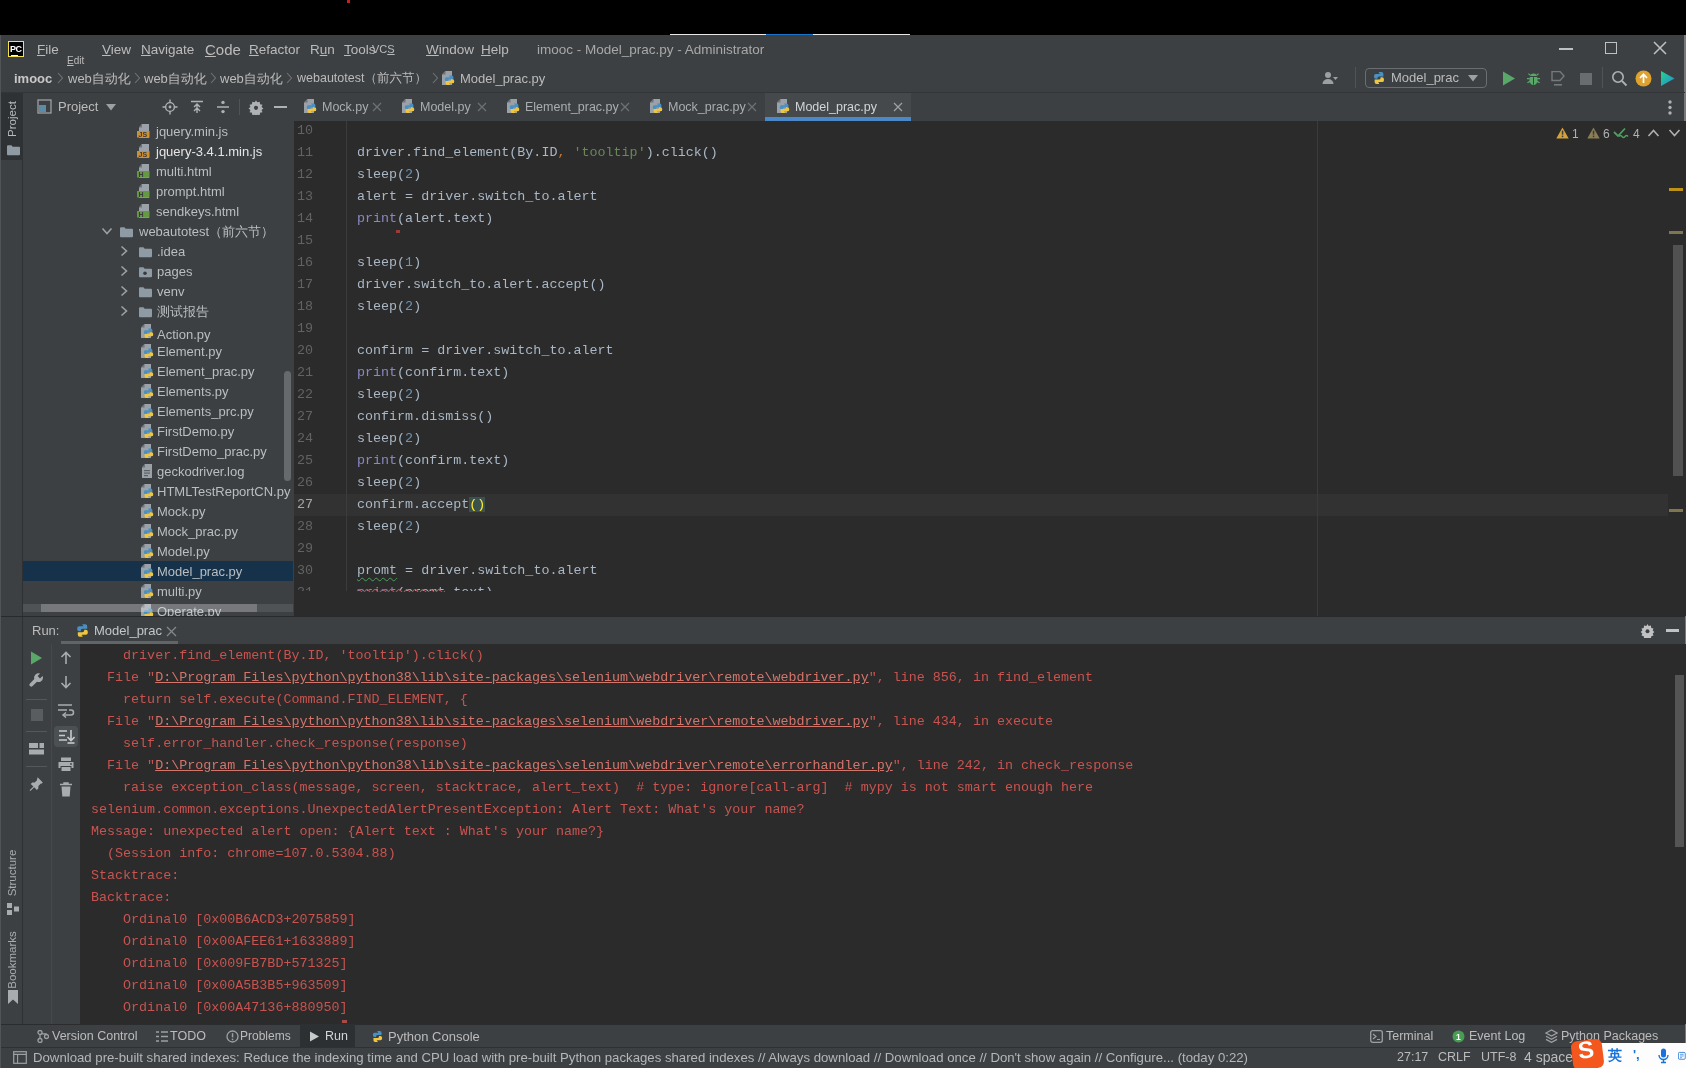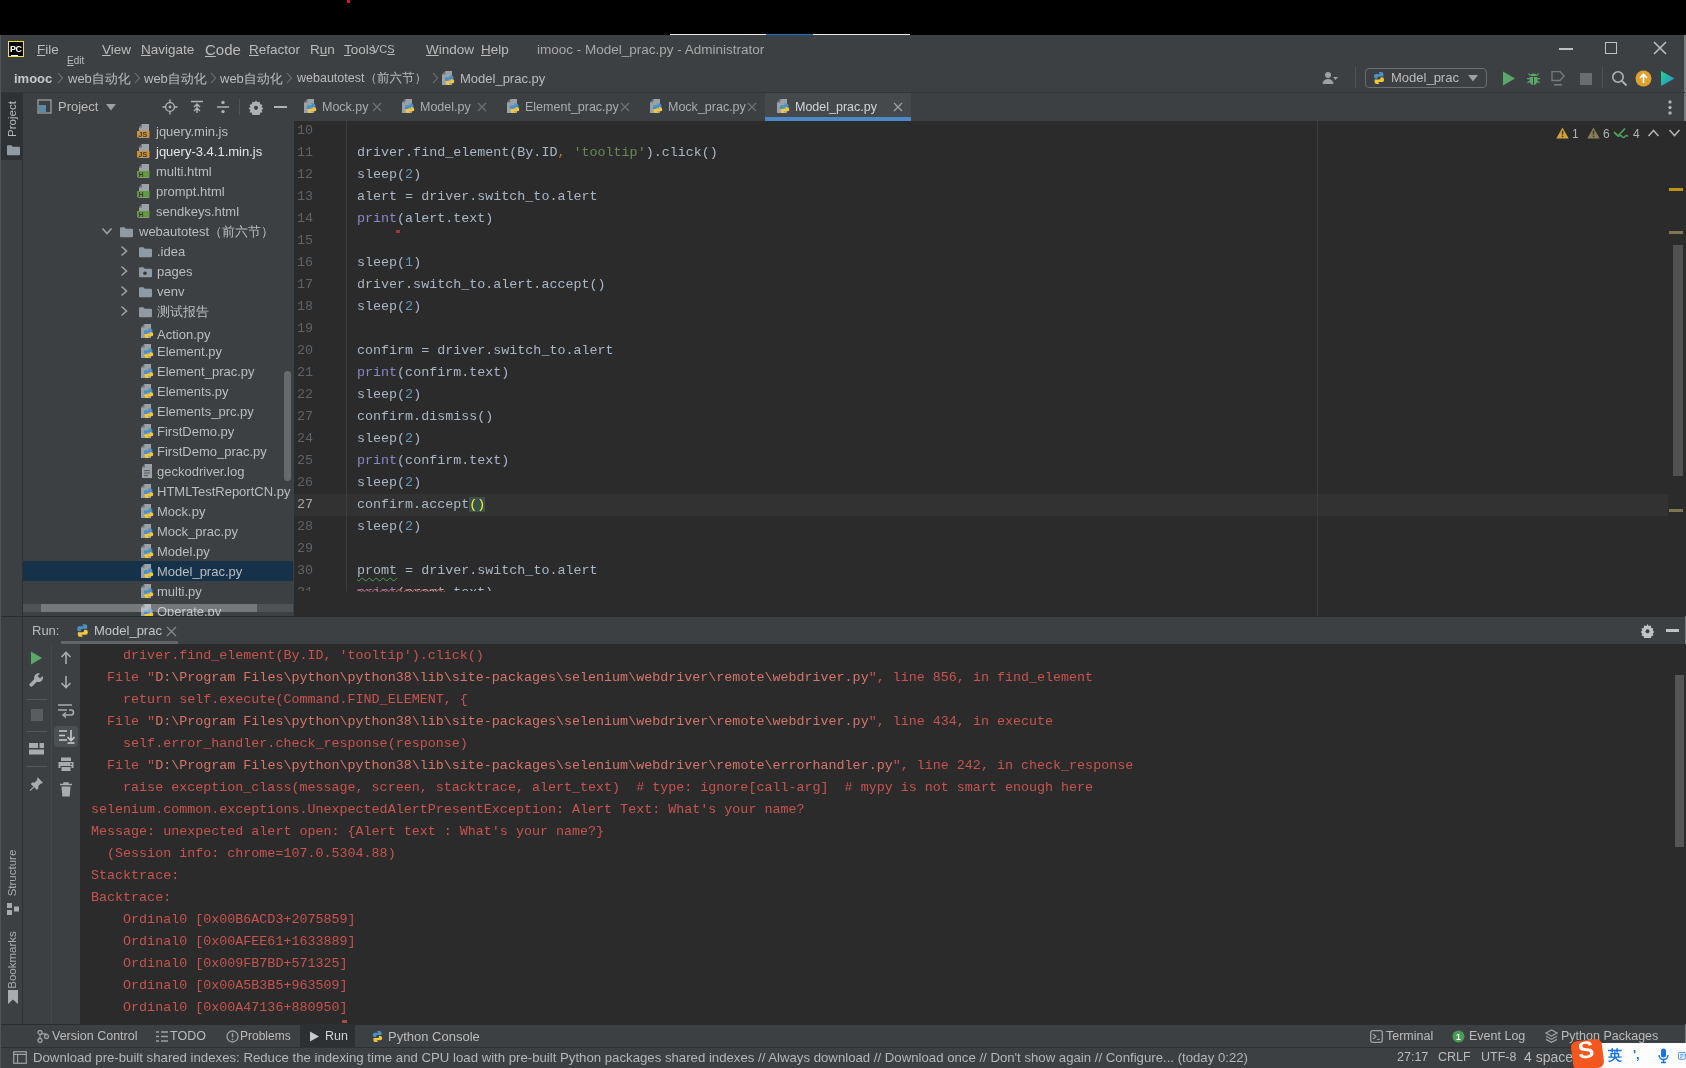--- a/index.html
+++ b/index.html
@@ -528,21 +528,21 @@
 <svg class="a" style="left:58px;top:757px" width="16" height="15" viewBox="0 0 16 15">
     <rect x="3" y="0.5" width="10" height="3.5" fill="#a9acae"></rect>
     <rect x="0.5" y="5" width="15" height="6" fill="#a9acae"></rect>
     <rect x="3" y="9.5" width="10" height="5" fill="#a9acae" stroke="#3d4043" stroke-width="1"></rect>
     <circle cx="13" cy="7" r="0.9" fill="#3d4043"></circle>
   </svg>
 <svg class="a" style="left:59px;top:782px" width="14" height="15" viewBox="0 0 14 15">
     <path d="M1,2.5 H13 M5,2.5 V1 h4 v1.5" stroke="#a9acae" stroke-width="1.4" fill="none"></path>
     <path d="M2.5,4.5 h9 l-0.8,10 h-7.4 z" fill="#a9acae"></path>
   </svg>
-<style>#cons a{color:#d4756c;}</style>
+<style>#cons a{color:#d4756c;text-decoration:underline}</style>
 <div class="a mono" id="cons" style="left:23px;top:644px;width:1663px;height:380px;overflow:hidden">
     <div class="a mono" style="left:68px;top:1px;color:#c75450;font-size:13.36px;line-height:22px;white-space:pre">    driver.find_element(By.ID, 'tooltip').click()
   File "<a>D:\Program Files\python\python38\lib\site-packages\selenium\webdriver\remote\webdriver.py</a>", line 856, in find_element
     return self.execute(Command.FIND_ELEMENT, {
   File "<a>D:\Program Files\python\python38\lib\site-packages\selenium\webdriver\remote\webdriver.py</a>", line 434, in execute
     self.error_handler.check_response(response)
   File "<a>D:\Program Files\python\python38\lib\site-packages\selenium\webdriver\remote\errorhandler.py</a>", line 242, in check_response
     raise exception_class(message, screen, stacktrace, alert_text)  # type: ignore[call-arg]  # mypy is not smart enough here
 selenium.common.exceptions.UnexpectedAlertPresentException: Alert Text: What's your name?
 Message: unexpected alert open: {Alert text : What's your name?}

